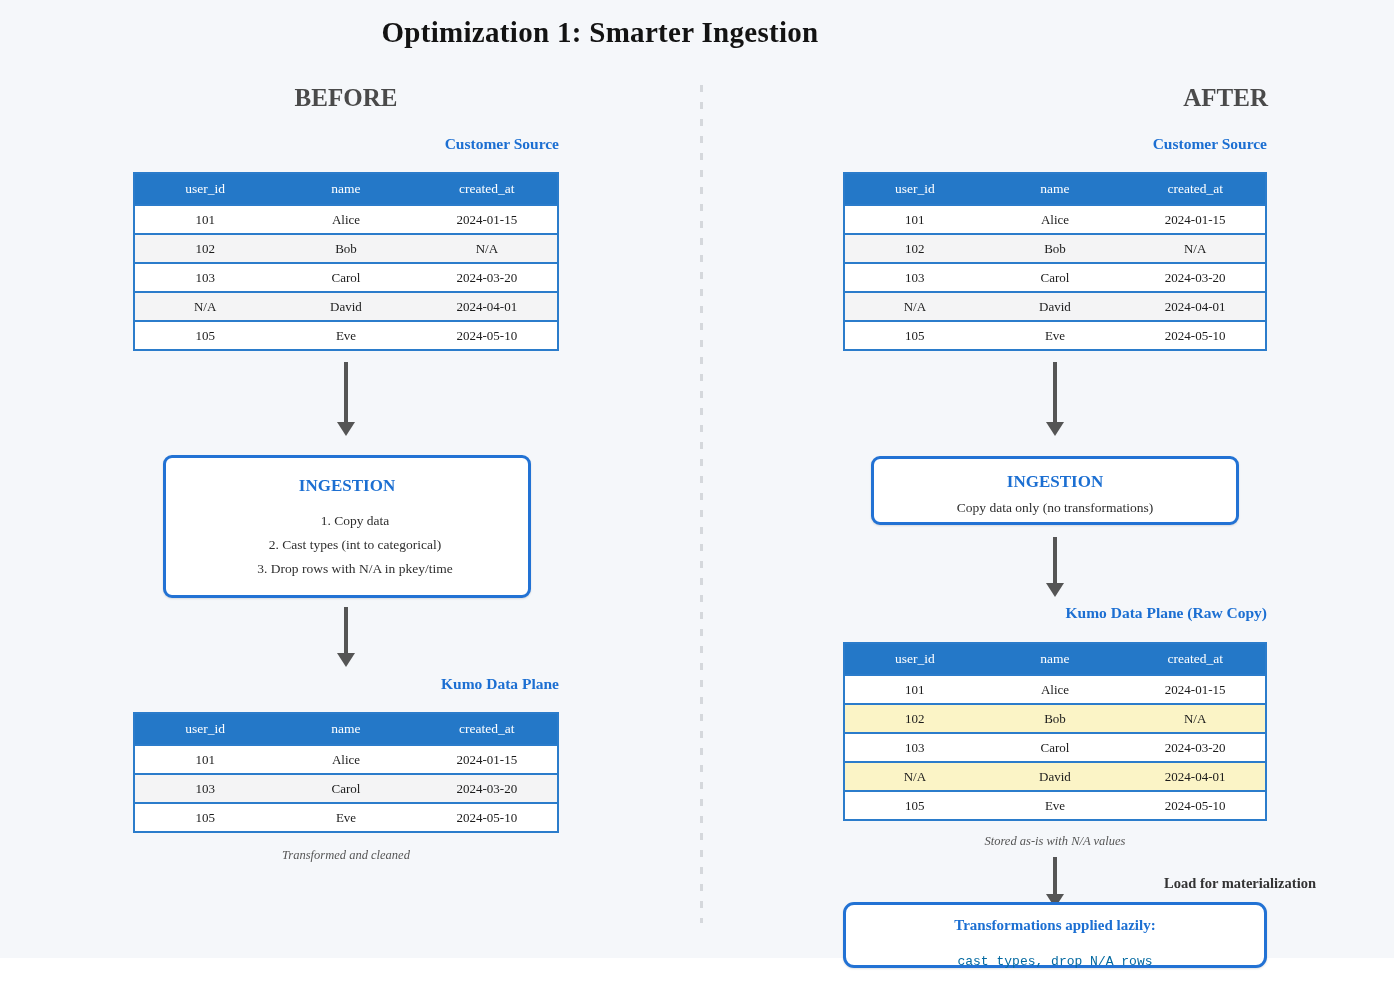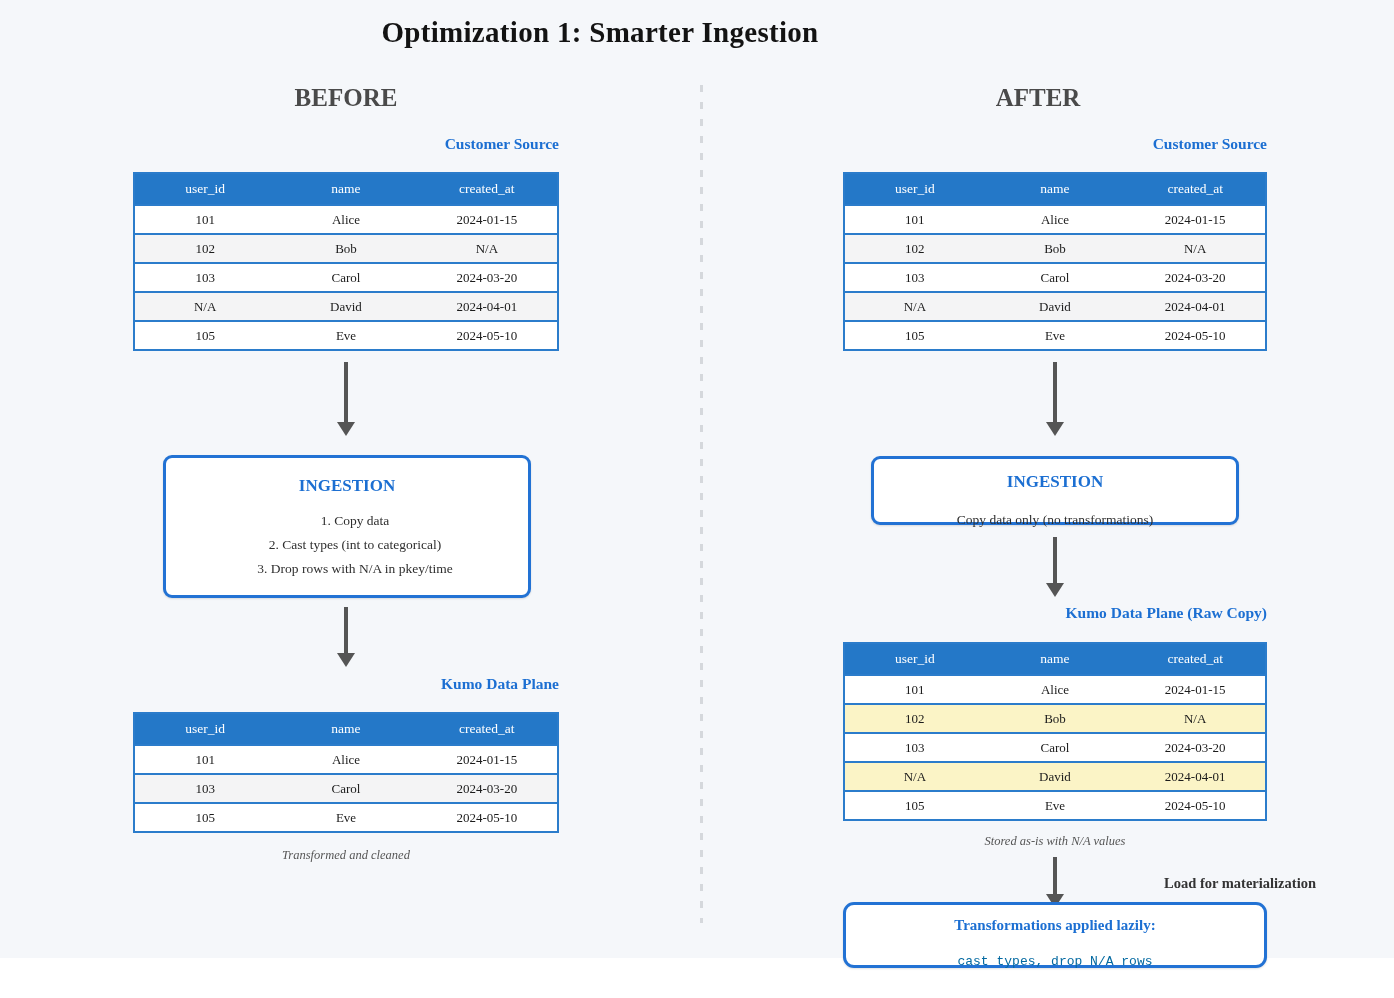--- a/index.html
+++ b/index.html
@@ -5,21 +5,21 @@
   * { margin: 0; padding: 0; box-sizing: border-box; }
   html, body { width: 1394px; height: 998px; background: #ffffff; font-family: "Liberation Serif", serif; }
   .stage { position: relative; width: 1394px; height: 998px; overflow: hidden; }
   .canvas { position: absolute; left: 0; top: 0; width: 1394px; height: 958px; background: #f5f7fa; }
 
   .page-title { position: absolute; left: 0; top: 16px; width: 1200px; text-align: center;
     font-size: 29px; font-weight: bold; color: #131313; letter-spacing: 0.3px; }
 
   .col-label { position: absolute; text-align: center; font-size: 25px; font-weight: bold; color: #4a4a4a; }
   .col-label.before { left: 133px; width: 426px; top: 84px; }
-  .col-label.after  { left: 826px; width: 424px; top: 84px; }
+  .col-label.after  { left: 844px; width: 424px; top: 84px; text-align: right; }
 
   .tbl-title { position: absolute; text-align: right; font-size: 15.5px; font-weight: bold; color: #1c6fd2; }
 
   .divider { position: absolute; left: 700px; top: 85px; width: 3px; height: 838px;
     background: repeating-linear-gradient(to bottom, #d5d8dc 0 7px, transparent 7px 17px); }
 
   table.data { position: absolute; border-collapse: collapse; background: #ffffff;
     border: 2px solid #2b7ccb; table-layout: fixed; }
   table.data th { background: #2478c8; color: #ffffff; font-weight: normal; font-size: 13.5px;
     height: 32px; text-align: center; }
@@ -33,21 +33,21 @@
   .arrow-head { width: 0; height: 0; border-left: 9px solid transparent;
     border-right: 9px solid transparent; border-top: 14px solid #555555; }
 
   .flow-box { position: absolute; background: #ffffff; border: 3px solid #2272d4; border-radius: 9px;
     text-align: center; box-shadow: 0 1px 2px rgba(0,0,0,0.12); }
   .flow-box .box-title { font-size: 17px; font-weight: bold; color: #1c6fd2; }
   .box-ingest-before { left: 163px; top: 455px; width: 368px; height: 143px; padding-top: 18px; }
   .box-ingest-before .steps { margin-top: 13px; padding-left: 16px; }
   .box-ingest-before .step { font-size: 13.5px; color: #2e2e2e; line-height: 24px; }
   .box-ingest-after { left: 871px; top: 456px; width: 368px; height: 69px; padding-top: 13px; }
-  .box-ingest-after .box-sub { margin-top: 20px; font-size: 13.5px; color: #2e2e2e; }
+  .box-ingest-after .box-sub { margin-top: 8px; font-size: 13.5px; color: #2e2e2e; }
   .box-lazy { left: 843px; top: 902px; width: 424px; height: 66px; padding-top: 12px; border-radius: 11px; }
   .box-lazy .box-title { font-size: 15px; }
   .box-lazy .box-sub { margin-top: 20px; font-size: 13px; color: #0369a1; font-family: Liberation Mono, monospace; }
 
   .caption { position: absolute; text-align: center; font-size: 12.5px; font-style: italic; color: #555555; }
   .arrow-side-label { position: absolute; left: 1140px; top: 875px; width: 200px; text-align: center;
     font-size: 14.5px; font-weight: bold; color: #333333; }
 </style>
 </head>
 <body>

